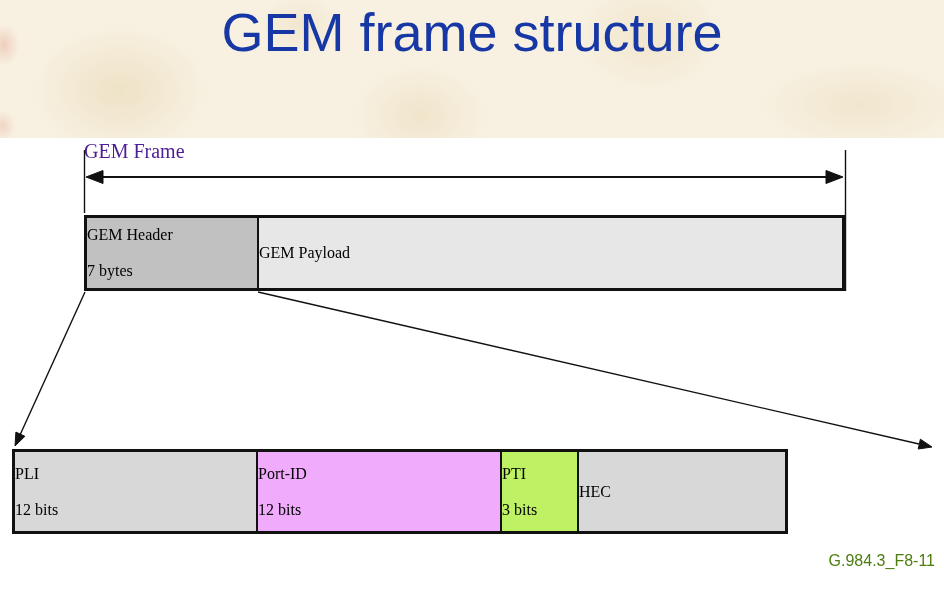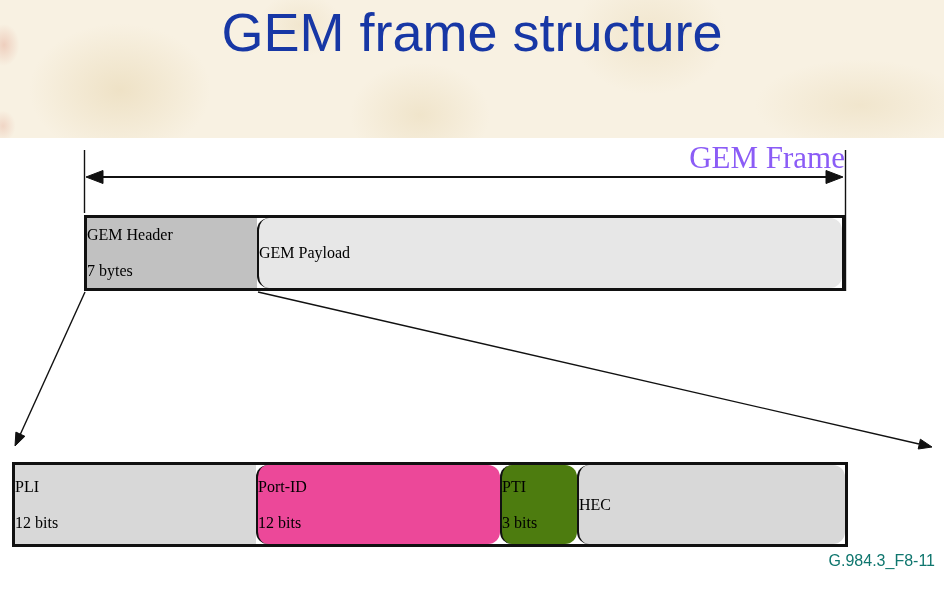--- a/index.html
+++ b/index.html
@@ -26,41 +26,41 @@
     position:absolute; left:0; top:3px; width:944px;
     text-align:center;
     font-family:"Liberation Sans", sans-serif;
     font-size:54px; line-height:1.1; font-weight:400;
     color:#1737a5; letter-spacing:0px;
   }
   svg.overlay { position:absolute; left:0; top:0; pointer-events:none; }
 
   .span-label {
     position:absolute; left:84px; top:140px; width:761px;
-    text-align:right; font-size:31px; color:#8b5cf6;
+    text-align:left; font-size:20px; color:#4c1d95;
   }
   .row { position:absolute; display:flex; border:3px solid #111; }
   .row-upper { left:84px; top:215px; width:761px; height:76px; }
-  .row-lower { left:12px;  top:462px; width:836px; height:85px; }
+  .row-lower { left:12px;  top:449px; width:776px; height:85px; }
   .cell {
     display:flex; flex-direction:column; justify-content:center;
     font-size:16px; line-height:28px; color:#000;gap:8px;
   }
-  .cell + .cell { border-left:2.5px solid #111;border-radius:12px; }
+  .cell + .cell { border-left:2.5px solid #111; }
   .c-header  { width:170px; background:#c1c1c1; }
   .c-payload { flex:1;      background:#e7e7e7; }
   .c-pli     { width:241px; background:#d8d8d8; }
-  .c-portid  { width:244px; background:#ec4899; }
-  .c-pti     { width:77px;  background:#4d7c0f; }
+  .c-portid  { width:244px; background:#f0abfc; }
+  .c-pti     { width:77px;  background:#bef264; }
   .c-hec     { flex:1;      background:#d8d8d8; }
   .qty-em { font-style:italic; font-weight:bold; }
   .figure-id {
     position:absolute; right:9px; top:552px;
     font-family:"Liberation Sans", sans-serif;
-    font-size:16px; color:#0f766e;
+    font-size:16px; color:#4d7c0f;
   }
 </style>
 </head>
 <body>
 
 <div id="stage">
 
   <div class="banner"></div>
 
   <div class="slide-title">GEM frame structure</div>

